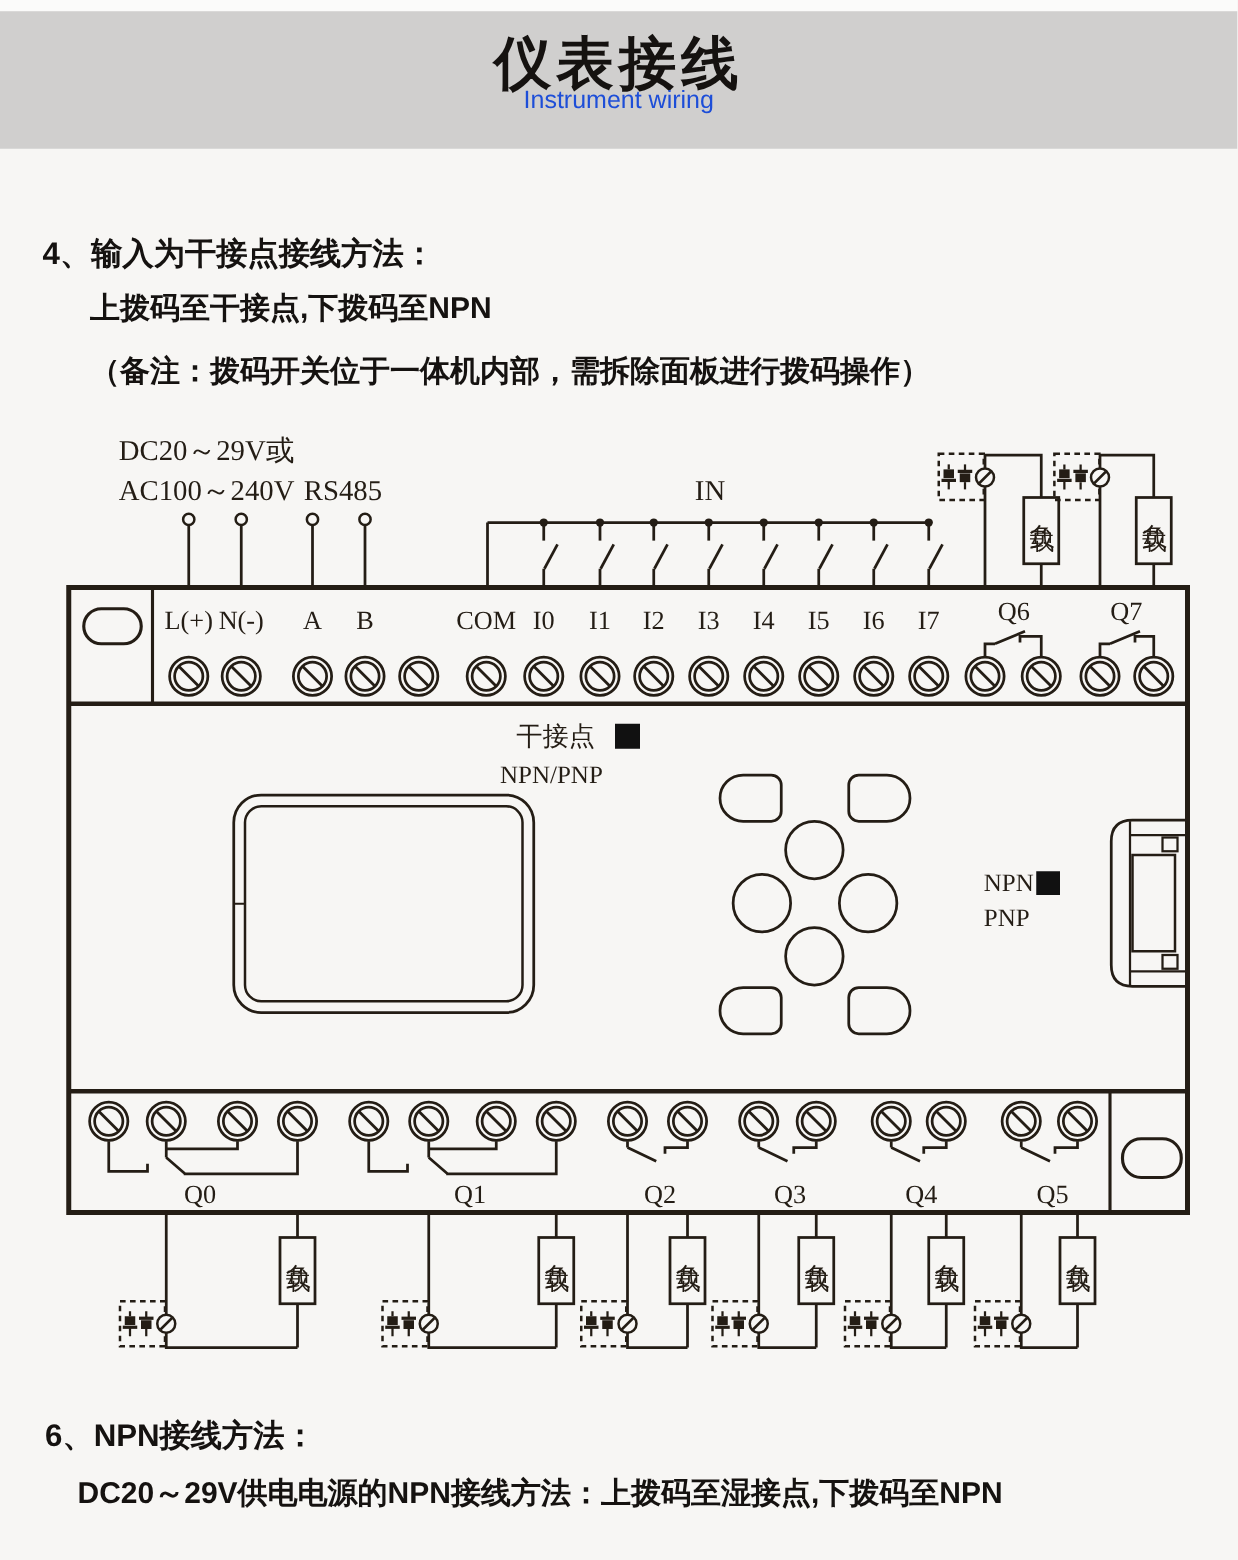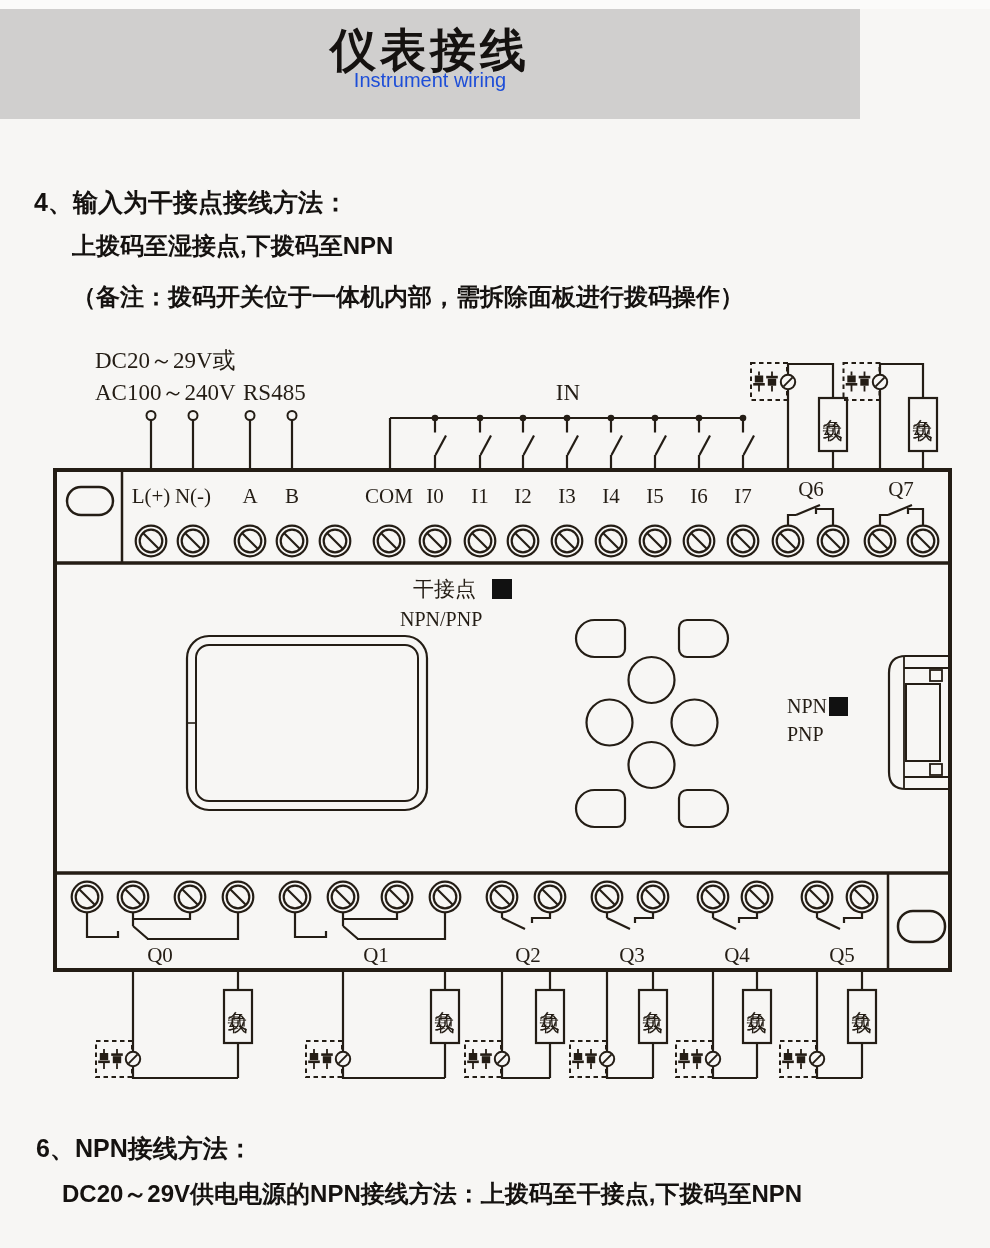--- a/index.html
+++ b/index.html
@@ -3,45 +3,45 @@
 <meta charset="utf-8">
 <style>
   html,body{margin:0;padding:0;}
   body{
     width:990px;height:1248px;position:relative;
     background:#f7f6f4;
     font-family:"Liberation Sans",sans-serif;
     color:#161312;overflow:hidden;
   }
   .topstrip{position:absolute;left:0;top:0;width:990px;height:9px;background:#fbfbfa;}
-  .header{position:absolute;left:0;top:9px;width:860px;height:110px;background:#d0cfce;text-align:center;}
+  .header{position:absolute;left:0;top:9px;width:990px;height:110px;background:#d0cfce;text-align:center;}
   .header .title{margin:0;padding-top:16px;font-size:46px;font-weight:bold;line-height:50px;letter-spacing:4px;color:#151210;}
   .header .subtitle{margin:-6px 0 0 0;font-size:20px;color:#1d4ed8;}
   .txt{position:absolute;font-weight:bold;color:#151210;white-space:nowrap;}
   .s-head{font-size:25px;}
   .s-line{font-size:24px;}
   svg text{font-family:"Liberation Serif","DejaVu Serif",serif;fill:#241d15;}
   .vtext{writing-mode:vertical-rl;text-orientation:upright;letter-spacing:3px;}
 </style>
 </head>
 <body>
 
 <div class="topstrip"></div>
 
 <div class="header">
   <h1 class="title">仪表接线</h1>
   <div class="subtitle">Instrument wiring</div>
 </div>
 
 <div class="txt s-head" style="left:34px;top:186px;">4、输入为干接点接线方法：</div>
-<div class="txt s-line" style="left:72px;top:230px;">上拨码至湿接点,下拨码至NPN</div>
+<div class="txt s-line" style="left:72px;top:230px;">上拨码至干接点,下拨码至NPN</div>
 <div class="txt s-line" style="left:72px;top:281px;">（备注：拨码开关位于一体机内部，需拆除面板进行拨码操作）</div>
 
 <div class="txt s-head" style="left:36px;top:1132px;">6、NPN接线方法：</div>
-<div class="txt s-line" style="left:62px;top:1178px;">DC20～29V供电电源的NPN接线方法：上拨码至干接点,下拨码至NPN</div>
+<div class="txt s-line" style="left:62px;top:1178px;">DC20～29V供电电源的NPN接线方法：上拨码至湿接点,下拨码至NPN</div>
 
 <svg width="990" height="1248" viewBox="0 0 990 1248" style="position:absolute;left:0;top:0;" xmlns="http://www.w3.org/2000/svg">
   <defs>
     <g id="screw" stroke="#241d15" fill="none" stroke-width="2.2">
       <circle r="15.3"></circle>
         <circle r="11.3"></circle>
         <line x1="-8" y1="-8" x2="8" y2="8"></line>
     </g>
     <g id="src" stroke="#241d15" stroke-width="2">
       <circle r="7.2" fill="#f7f6f4"></circle>

